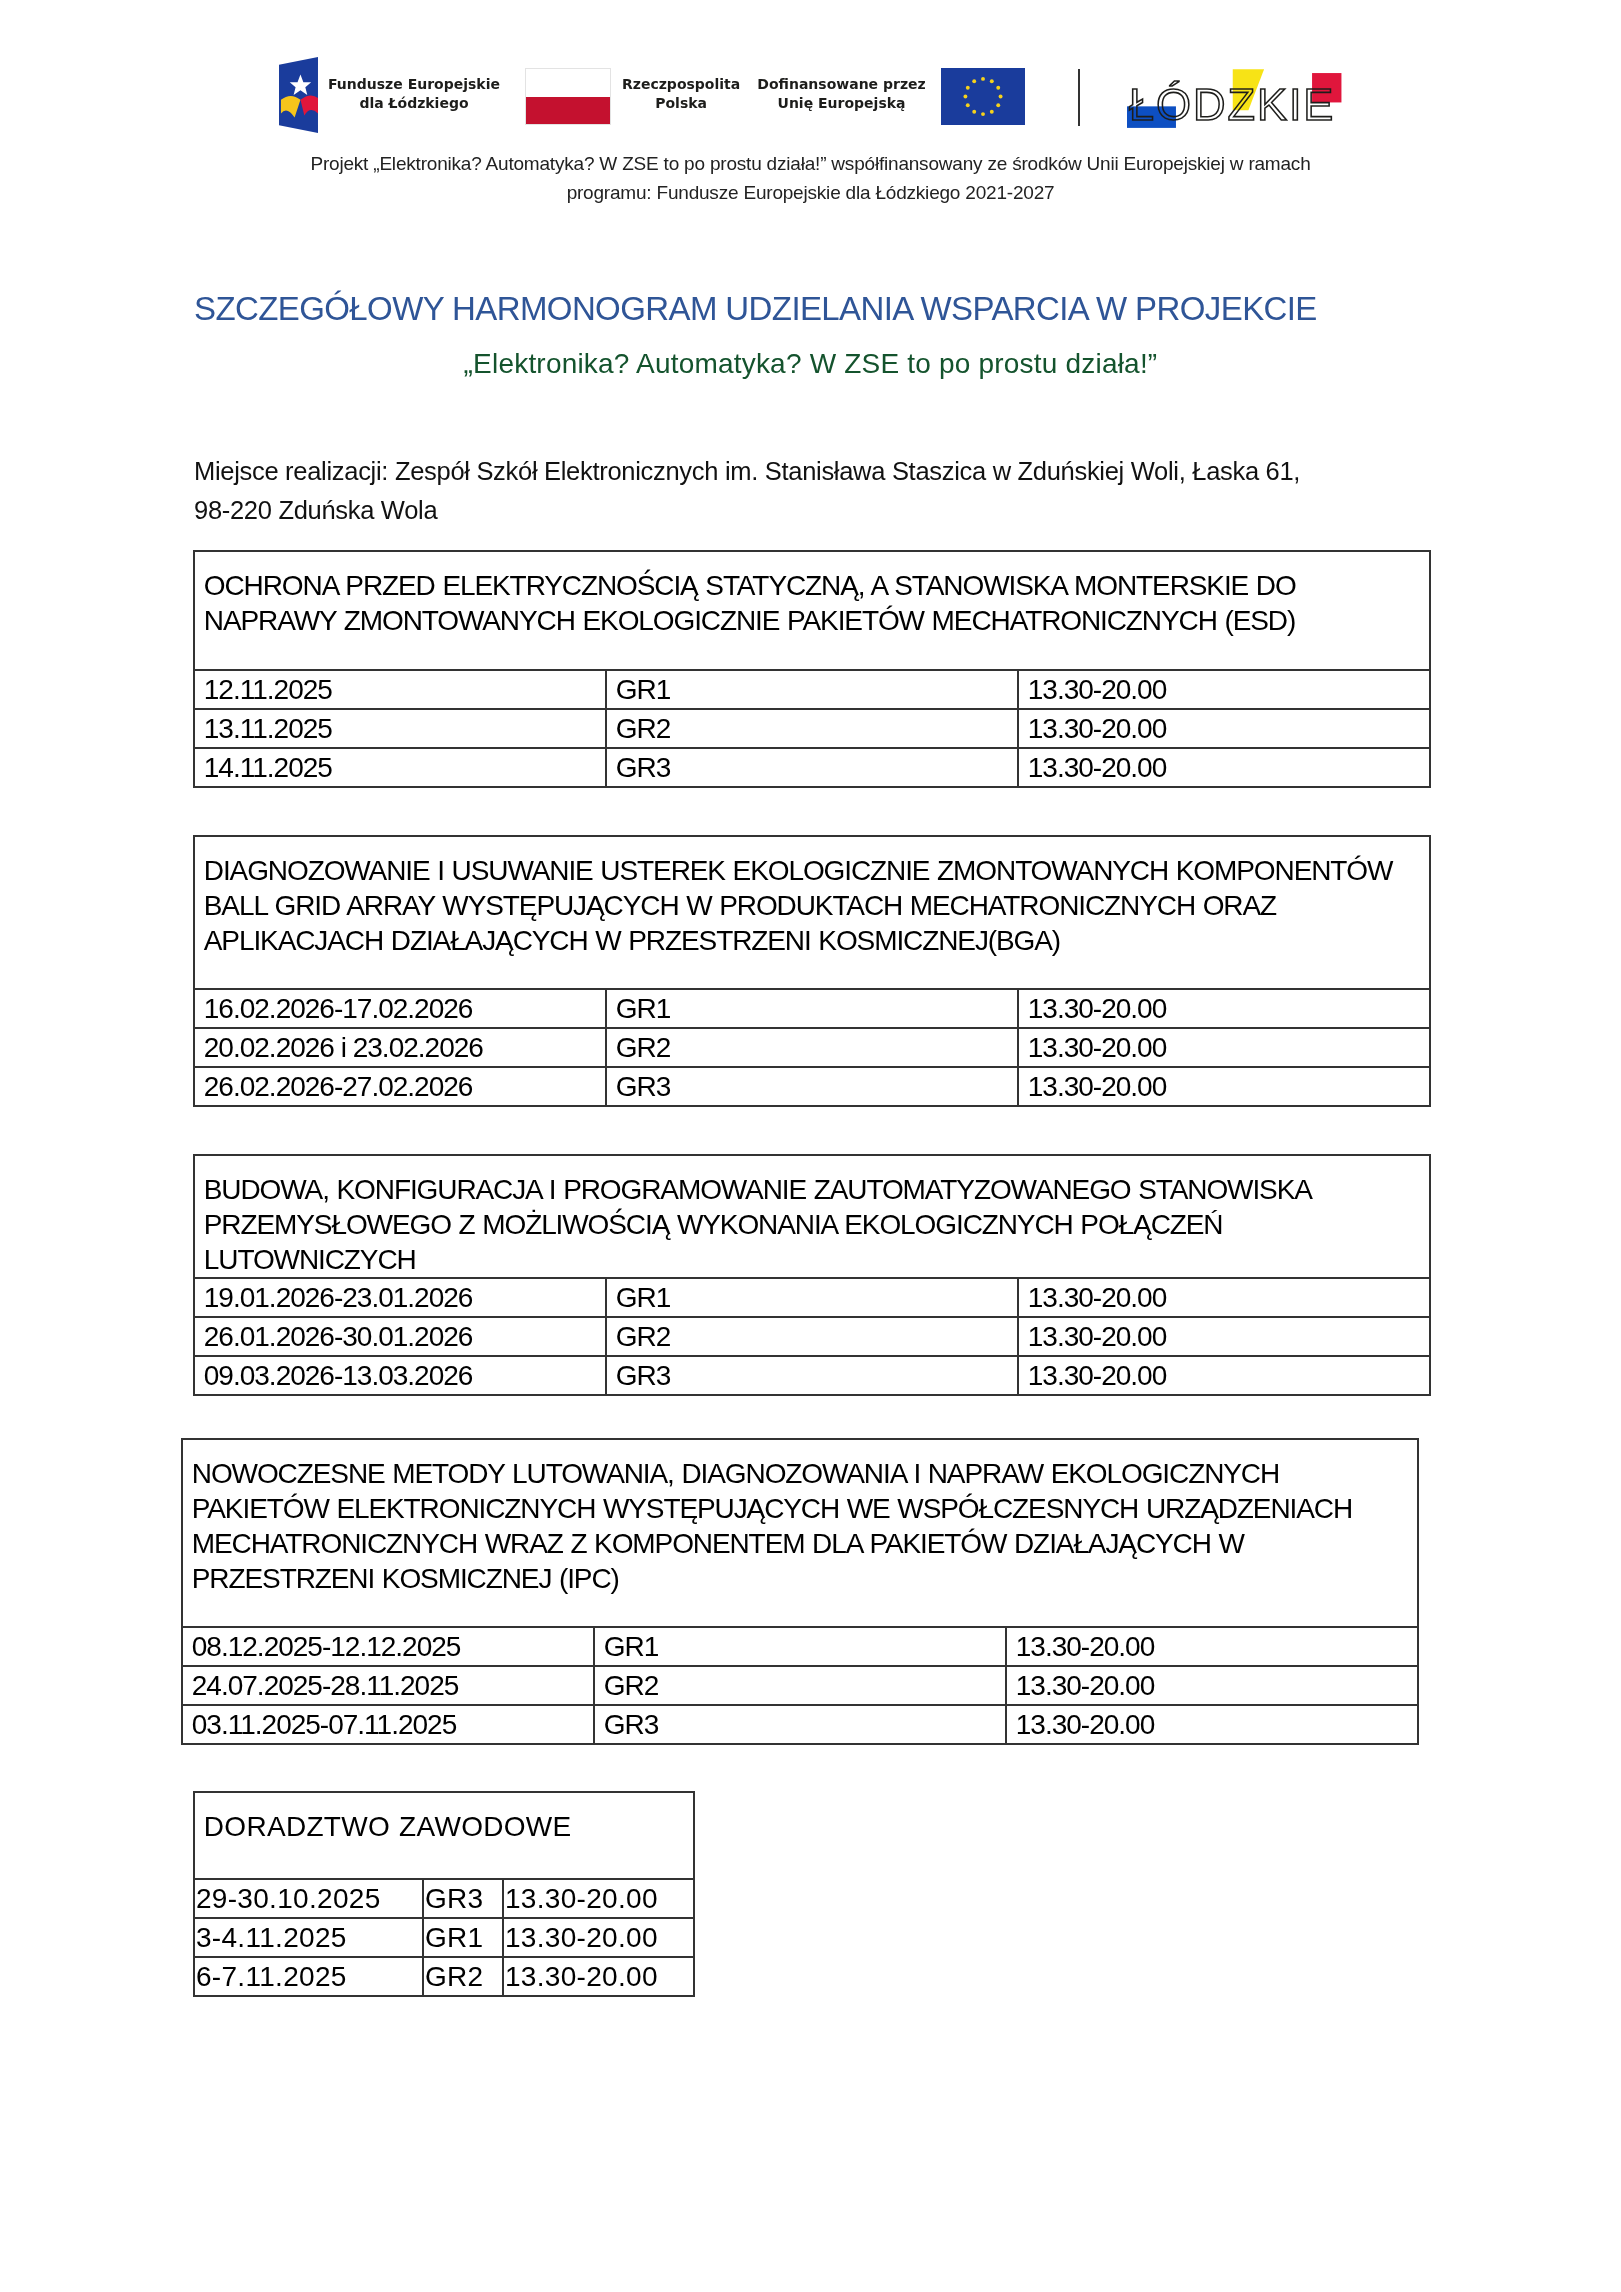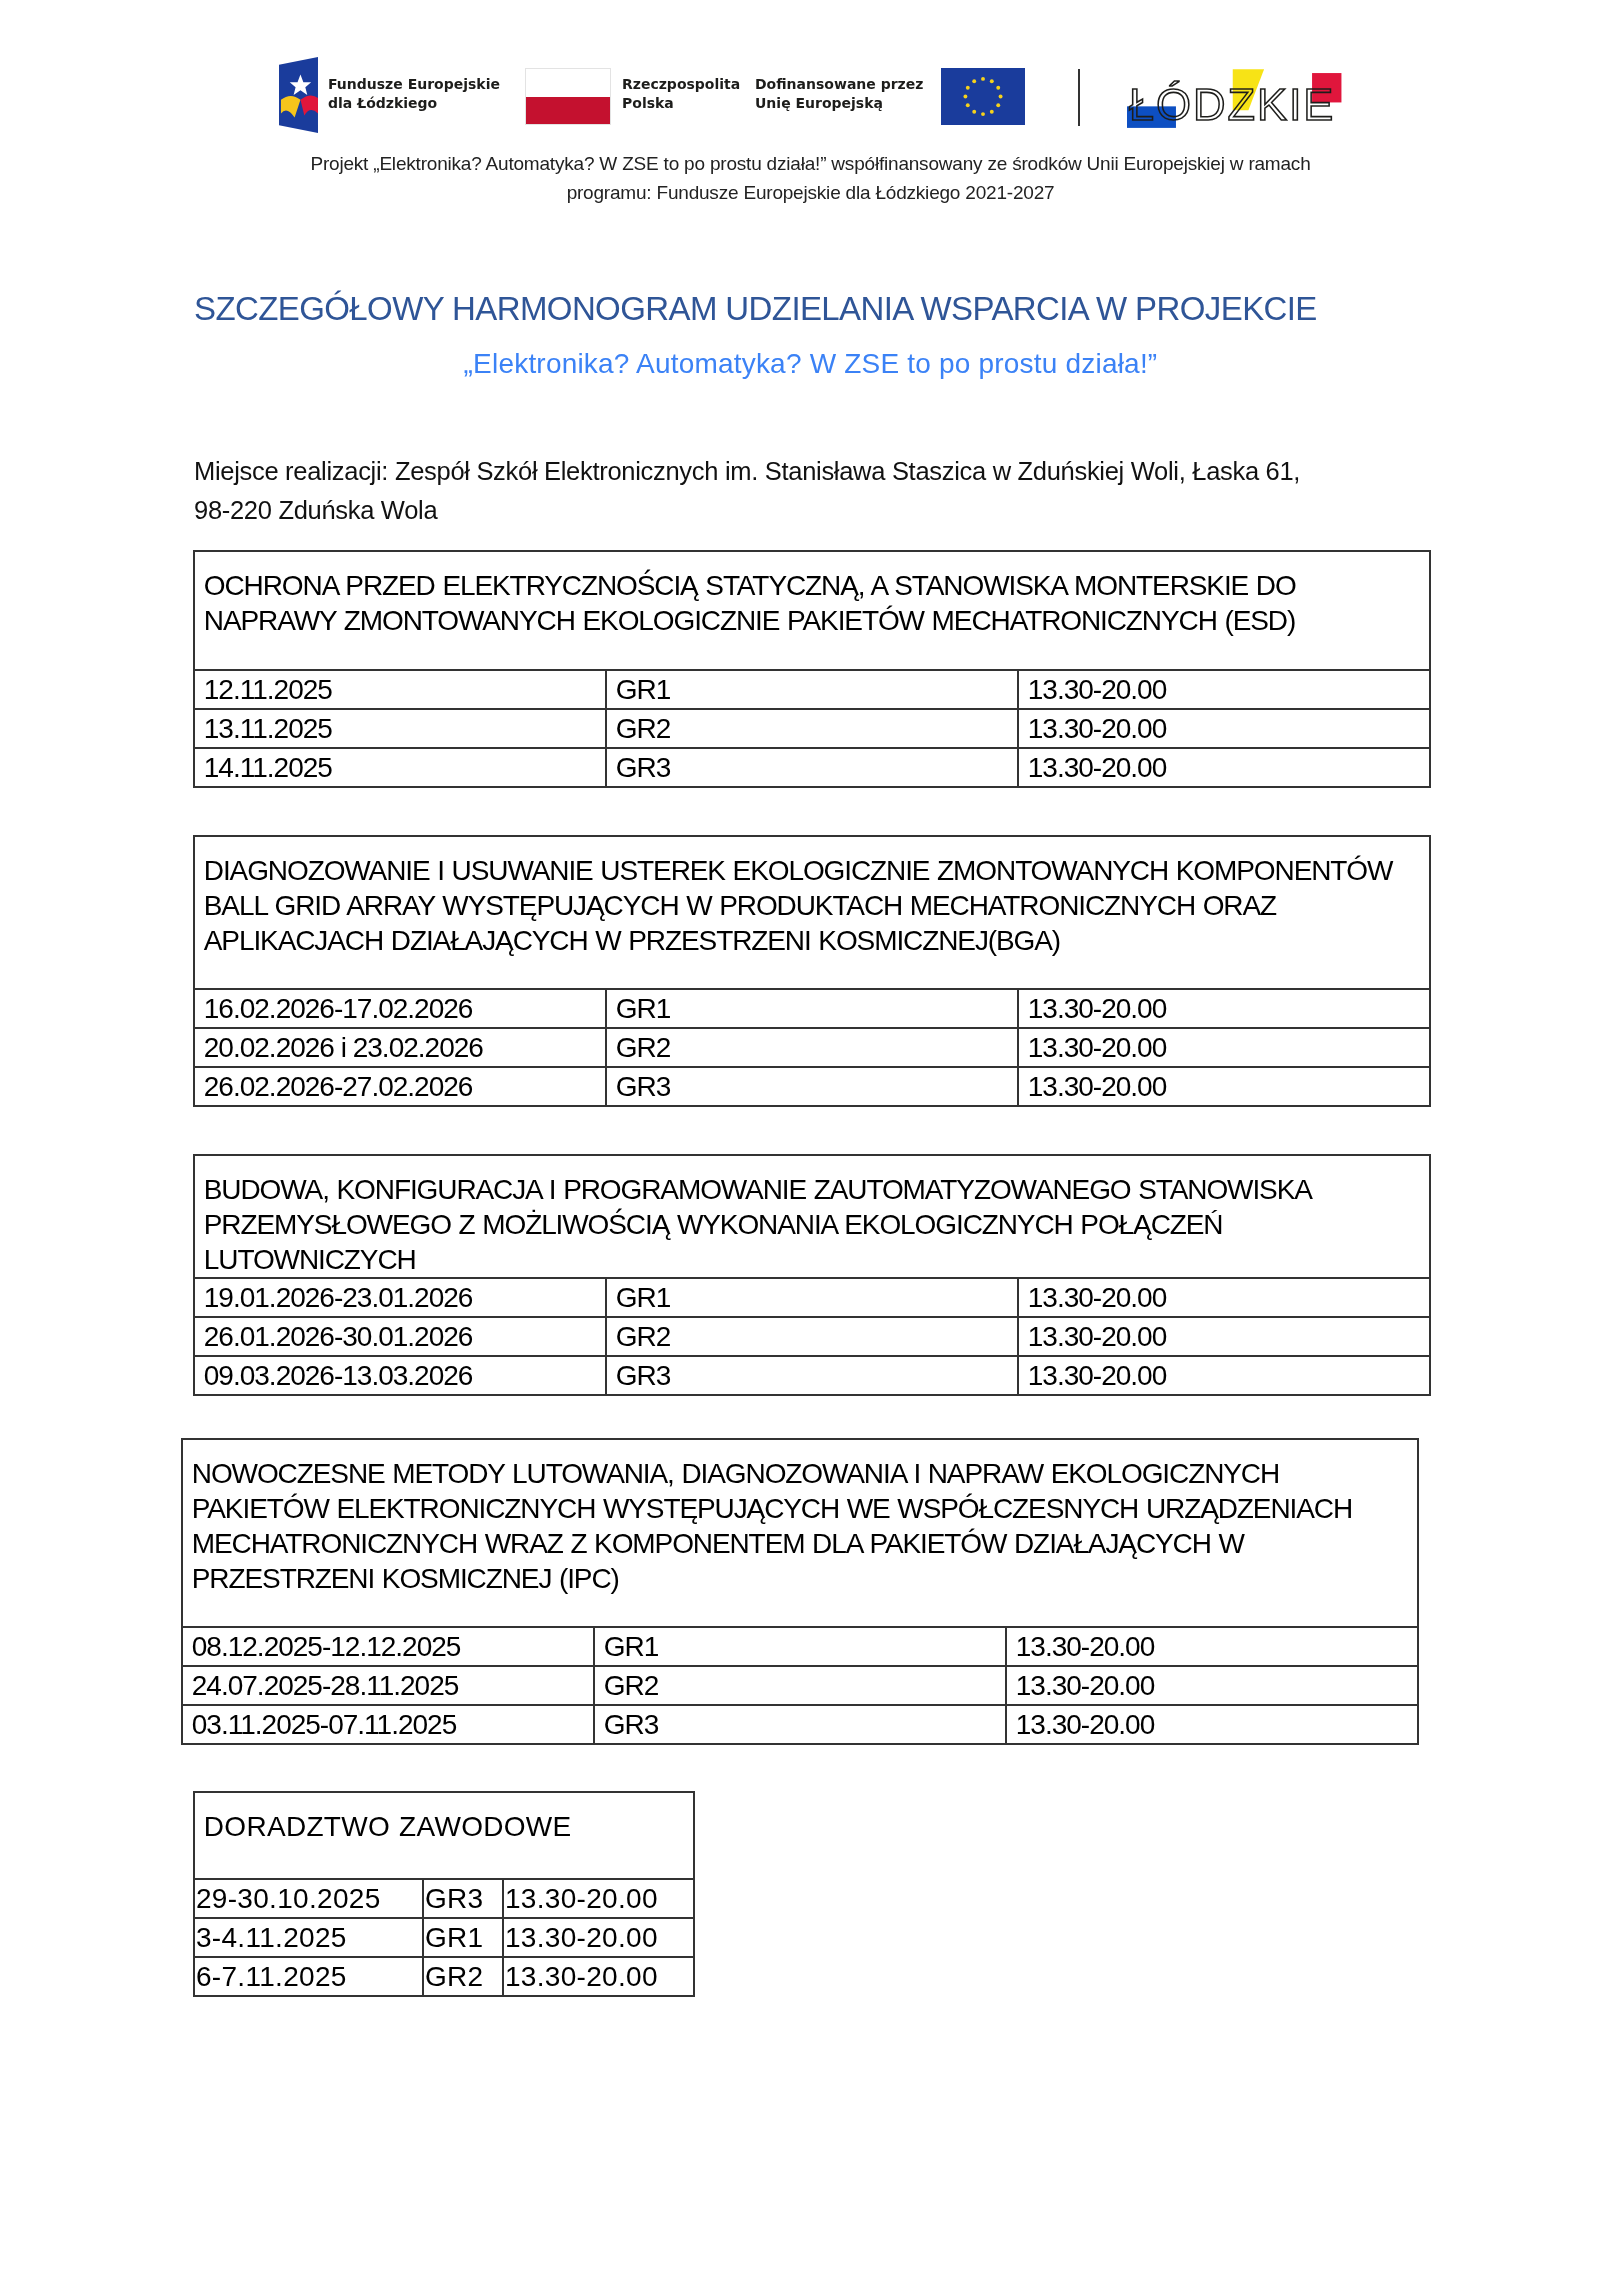--- a/index.html
+++ b/index.html
@@ -1,35 +1,35 @@
 <!DOCTYPE html>
 <html><head>
 <meta charset="utf-8">
 <style>
   html, body { margin: 0; padding: 0; background: #ffffff; }
   body { width: 1621px; height: 2293px; position: relative; overflow: hidden; color: #000; }
   .abs { position: absolute; }
 
   
-  .logo-text { font-family: "DejaVu Sans", sans-serif; font-size: 14px; font-weight: bold; color: #1d1d1b; line-height: 18.6px; }
+  .logo-text { font-family: "DejaVu Sans", sans-serif; font-size: 14px; font-weight: bold; color: #1d1d1b; line-height: 18.6px; text-align: center; }
   .fe-logo { left: 279px; top: 57px; width: 39px; height: 76px; }
   .fe-text { left: 328px; top: 75px; }
   .pl-flag { left: 525px; top: 68px; width: 86px; height: 57px; border: 1px solid #e3e3e3; box-sizing: border-box; }
   .pl-flag .white { height: 50%; background: #ffffff; }
   .pl-flag .red { height: 50%; background: #c4112f; }
   .pl-text { left: 622px; top: 75px; }
   .eu-text { left: 755px; top: 75px; width: 173px; }
   .eu-flag { left: 941px; top: 68px; width: 84px; height: 57px; background: #1a3c9c; }
   .sep-line { left: 1078px; top: 69px; width: 2px; height: 57px; background: #333; }
   .lodzkie { left: 1127px; top: 69px; width: 235px; height: 61px; }
 
   
   .proj-line { left: 147px; width: 1327px; text-align: center; font-family: "Liberation Sans", sans-serif; font-size: 19px; color: #222; letter-spacing: -0.2px; }
   .title { left: 194px; top: 290px; font-family: "Liberation Sans", sans-serif; font-size: 33px; color: #2f5597; letter-spacing: -0.6px; white-space: nowrap; }
-  .subtitle { left: 0; width: 1621px; top: 348px; text-align: center; font-family: "Liberation Sans", sans-serif; font-size: 28px; color: #3b82f6; letter-spacing: 0.2px; }
+  .subtitle { left: 0; width: 1621px; top: 348px; text-align: center; font-family: "Liberation Sans", sans-serif; font-size: 28px; color: #14532d; letter-spacing: 0.2px; }
   .place { left: 194px; font-family: "Liberation Sans", sans-serif; font-size: 25.5px; color: #111; letter-spacing: -0.3px; white-space: nowrap; }
 
   
   table.sched { position: absolute; border-collapse: collapse; table-layout: fixed; font-family: "Liberation Sans", sans-serif; }
   table.sched td { border: 2px solid #333; padding: 0 0 0 8.8px; vertical-align: top; overflow: hidden; white-space: nowrap; }
   table.sched td.head { white-space: normal; font-size: 28px; line-height: 35px; padding-top: 16px; letter-spacing: -1.1px; word-spacing: 1px; }
   table.sched tr.row td { height: 37px; font-size: 28px; line-height: 37px; letter-spacing: -1px; }
   table.t5 td.head { letter-spacing: 0.3px; }
   table.t5 tr.row td { letter-spacing: 0.3px; padding-left: 1px; }
 </style>

